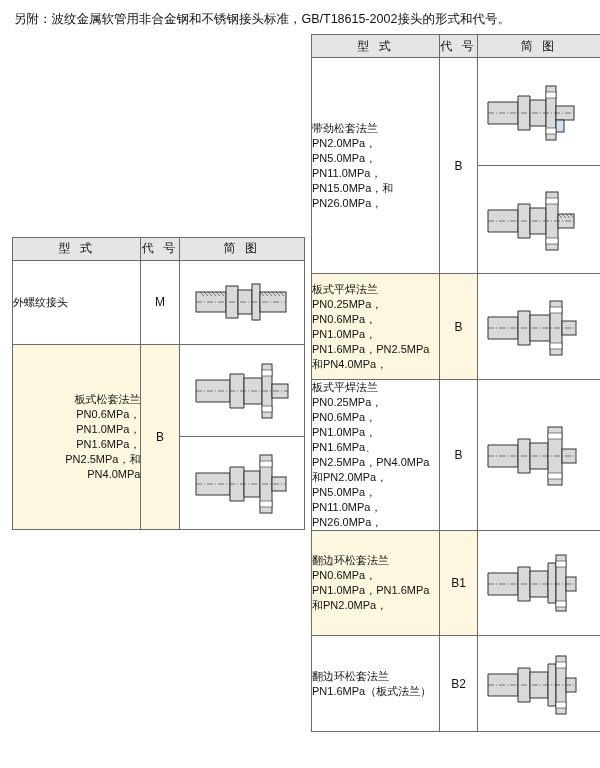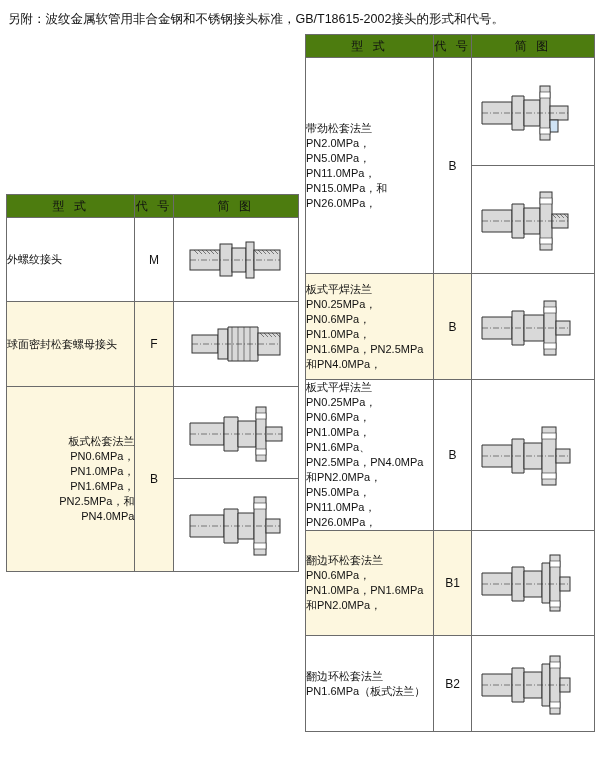--- a/index.html
+++ b/index.html
@@ -3,21 +3,21 @@
 <meta charset="utf-8">
 <style>
   html,body{margin:0;padding:0;}
   body{
     width:600px;height:768px;
     background:#ffffff;
     font-family:"Liberation Sans","DejaVu Sans",sans-serif;
     color:#111;
     overflow:hidden;
   }
-  .page{width:528px;height:768px;position:relative;box-sizing:border-box;padding:8px 6px 0 6px;}
+  .page{width:528px;height:768px;position:relative;box-sizing:border-box;padding:8px 6px 0 12px;}
   .title{
     font-size:12.5px;
     line-height:18px;
     padding:2px 2px 6px 2px;
     white-space:nowrap;
     letter-spacing:0px;
   }
   table.main{
     border-collapse:collapse;
     width:588px;
@@ -33,21 +33,21 @@
     border-collapse:collapse;
     width:100%;
     table-layout:fixed;
   }
   table.half td, table.half th{
     border:1px solid #6b6b6b;
     padding:0;
     vertical-align:middle;
   }
   thead th{
-    background:#4d7c0f;
+    background:#e5e5e5;
     font-weight:normal;
     font-size:12px;
     height:22px;
     letter-spacing:3px;
     text-align:center;
   }
   .c-name{font-size:11px;line-height:15px;padding:4px 5px;text-align:left;}
   .c-code{text-align:center;font-size:12px;}
   .c-fig{padding:0;text-align:center;}
   .yellow{background:#fdf7df;}
@@ -96,39 +96,20 @@
                     </g>
                     <g stroke="#333" stroke-width="0.6" fill="none">
                       <line x1="14" y1="36" x2="104" y2="36" stroke-dasharray="6 2 1 2"></line>
                       <path d="M78 26 l4 4 M82 26 l4 4 M86 26 l4 4 M90 26 l4 4 M94 26 l4 4 M98 26 l4 4"></path>
                       <path d="M18 26 l4 4 M22 26 l4 4 M26 26 l4 4 M30 26 l4 4 M34 26 l4 4 M38 26 l4 4"></path>
                     </g>
                   </svg>
                 </td>
               </tr>
 
-              <tr style="height:85px">
-                <td class="c-name yellow">球面密封松套螺母接头</td>
-                <td class="c-code yellow">F</td>
-                <td class="c-fig white">
-                  <svg class="fig" width="120" height="74" viewBox="0 0 120 74">
-                    <g fill="#d9d9d9" stroke="#333" stroke-width="1">
-                      <rect x="16" y="28" width="26" height="18"></rect>
-                      <rect x="42" y="22" width="10" height="30"></rect>
-                      <path d="M52 20 h30 v34 h-30 z"></path>
-                      <rect x="82" y="26" width="22" height="22"></rect>
-                    </g>
-                    <g stroke="#333" stroke-width="0.6" fill="none">
-                      <line x1="16" y1="37" x2="104" y2="37" stroke-dasharray="6 2 1 2"></line>
-                      <path d="M56 20 v34 M62 20 v34 M68 20 v34 M74 20 v34"></path>
-                      <path d="M84 26 l4 4 M88 26 l4 4 M92 26 l4 4 M96 26 l4 4 M100 26 l4 4"></path>
-                    </g>
-                  </svg>
-                </td>
-              </tr>
 
 
 
 
               <tr style="height:184px">
                 <td class="c-name yellow" style="white-space:pre-line;text-align:right;">板式松套法兰
 PN0.6MPa，PN1.0MPa，PN1.6MPa，PN2.5MPa，和PN4.0MPa</td>
                 <td class="c-code yellow">B</td>
                 <td class="c-fig white" style="padding:0">
                   <div style="border-bottom:1px solid #6b6b6b;height:91px;display:flex;align-items:center;justify-content:center;">

